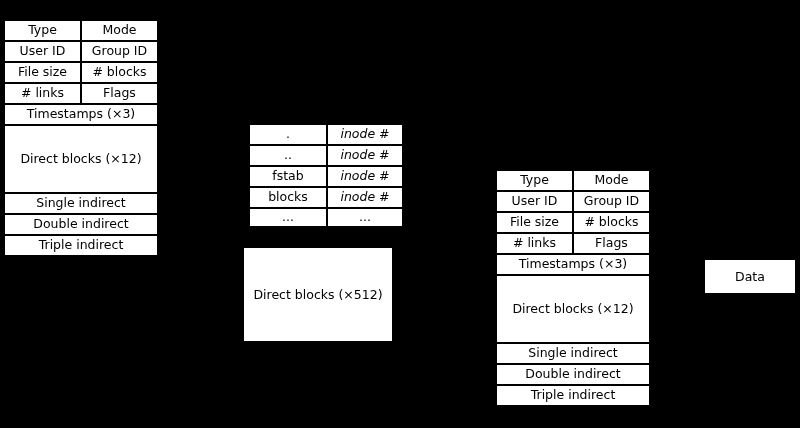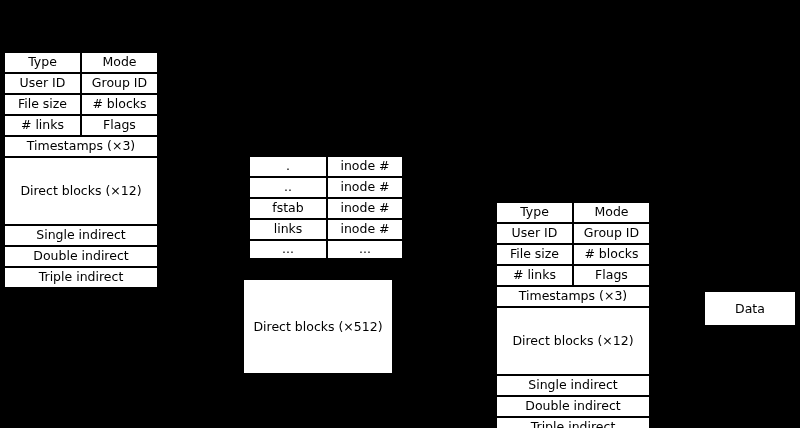--- a/index.html
+++ b/index.html
@@ -13,21 +13,20 @@
     position: relative;
     overflow: hidden;
     font-family: "DejaVu Sans", sans-serif;
     color: #000000;
   }
 
   .diagram {
     position: absolute;
     inset: 0;
     background: #000000;
-    margin-top: 32px;
   }
 
   
   .node {
     position: absolute;
     box-sizing: border-box;
   }
 
   .tbl {
     border-collapse: separate;
@@ -45,21 +44,21 @@
     padding: 0;
     white-space: nowrap;
     color: #000000;
   }
 
   .row-h { height: 19px; }
   .row-dots { height: 17px; }
   .row-big { height: 66px; }
   .row-big-left { height: 66px; }
 
-  .italic { }
+  .italic { font-style: italic; }
 
   
   .box {
     position: absolute;
     background: #ffffff;
     border: 1.6px solid #000000;
     box-sizing: border-box;
     display: flex;
     align-items: center;
     justify-content: center;
@@ -127,21 +126,21 @@
       </tr>
       <tr>
         <td class="row-h">..</td>
         <td class="row-h italic">inode #</td>
       </tr>
       <tr>
         <td class="row-h">fstab</td>
         <td class="row-h italic">inode #</td>
       </tr>
       <tr>
-        <td class="row-h">links</td>
+        <td class="row-h">blocks</td>
         <td class="row-h italic">inode #</td>
       </tr>
       <tr>
         <td class="row-dots">...</td>
         <td class="row-dots">...</td>
       </tr>
     </tbody>
       </table>
   </div>
 

